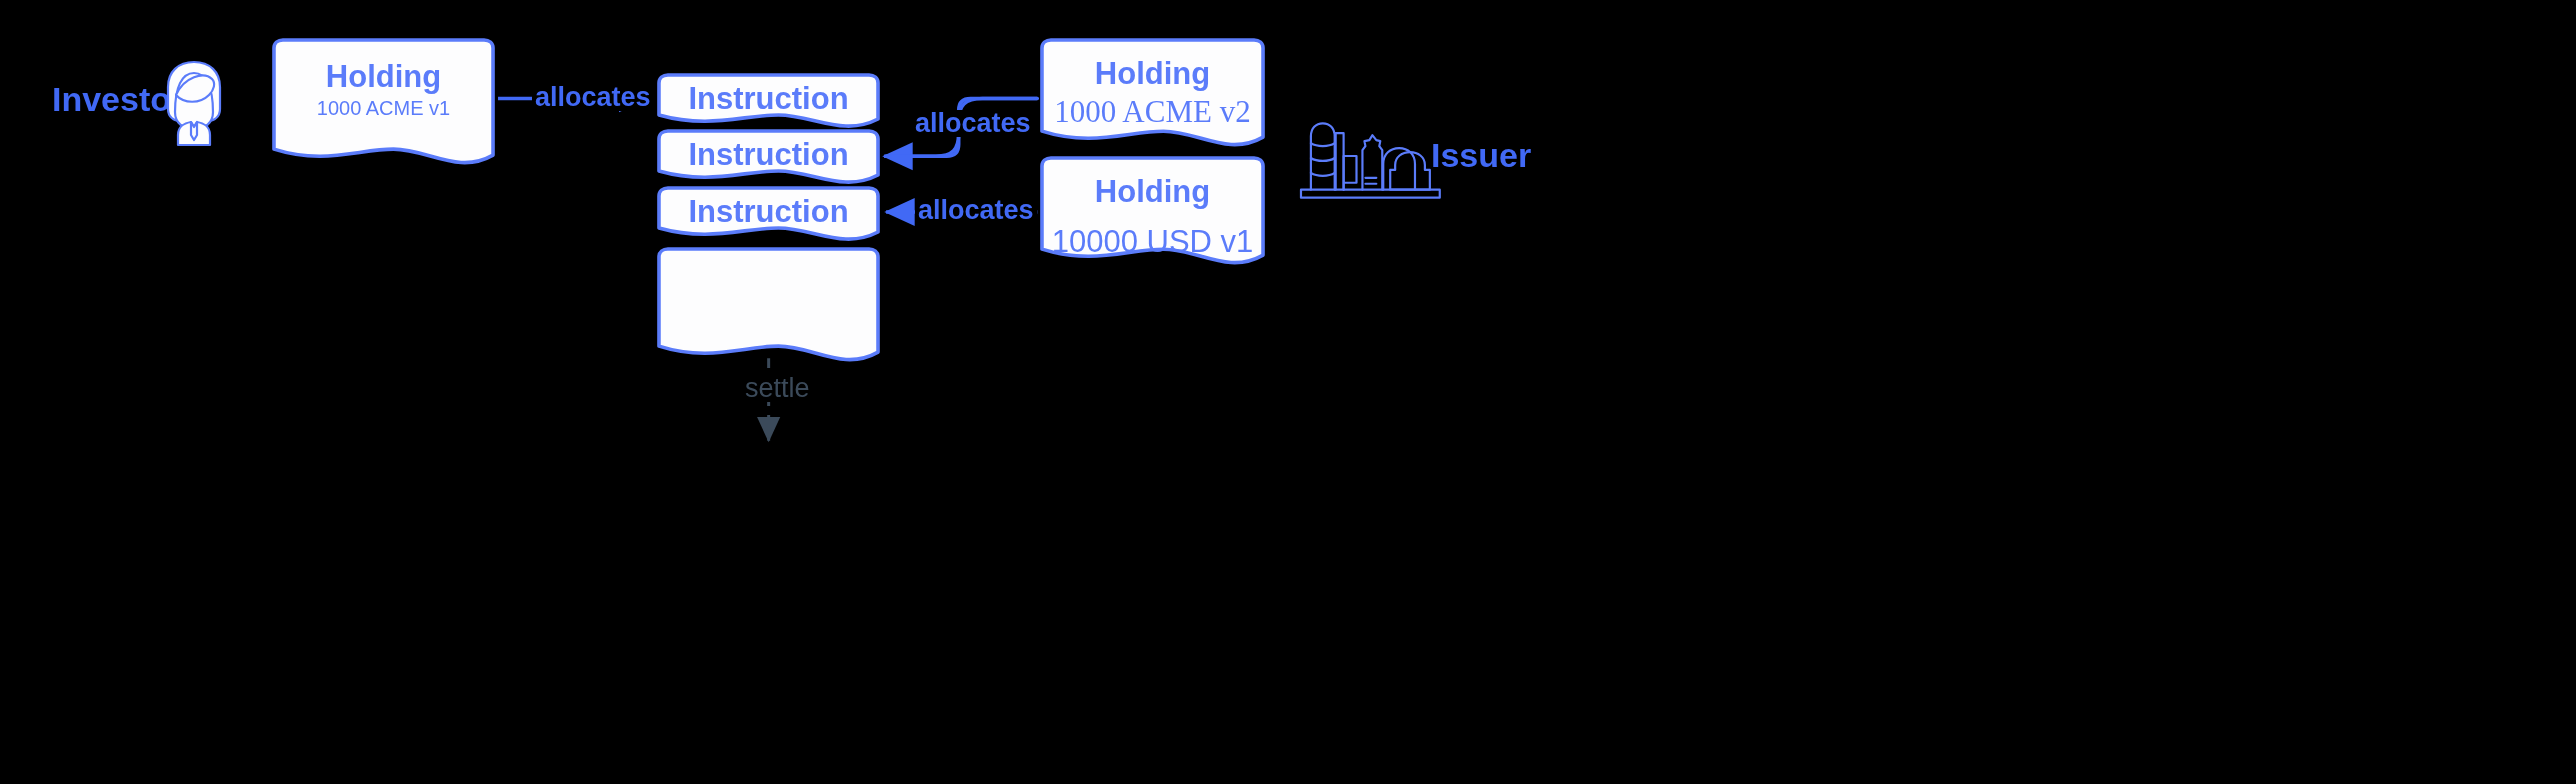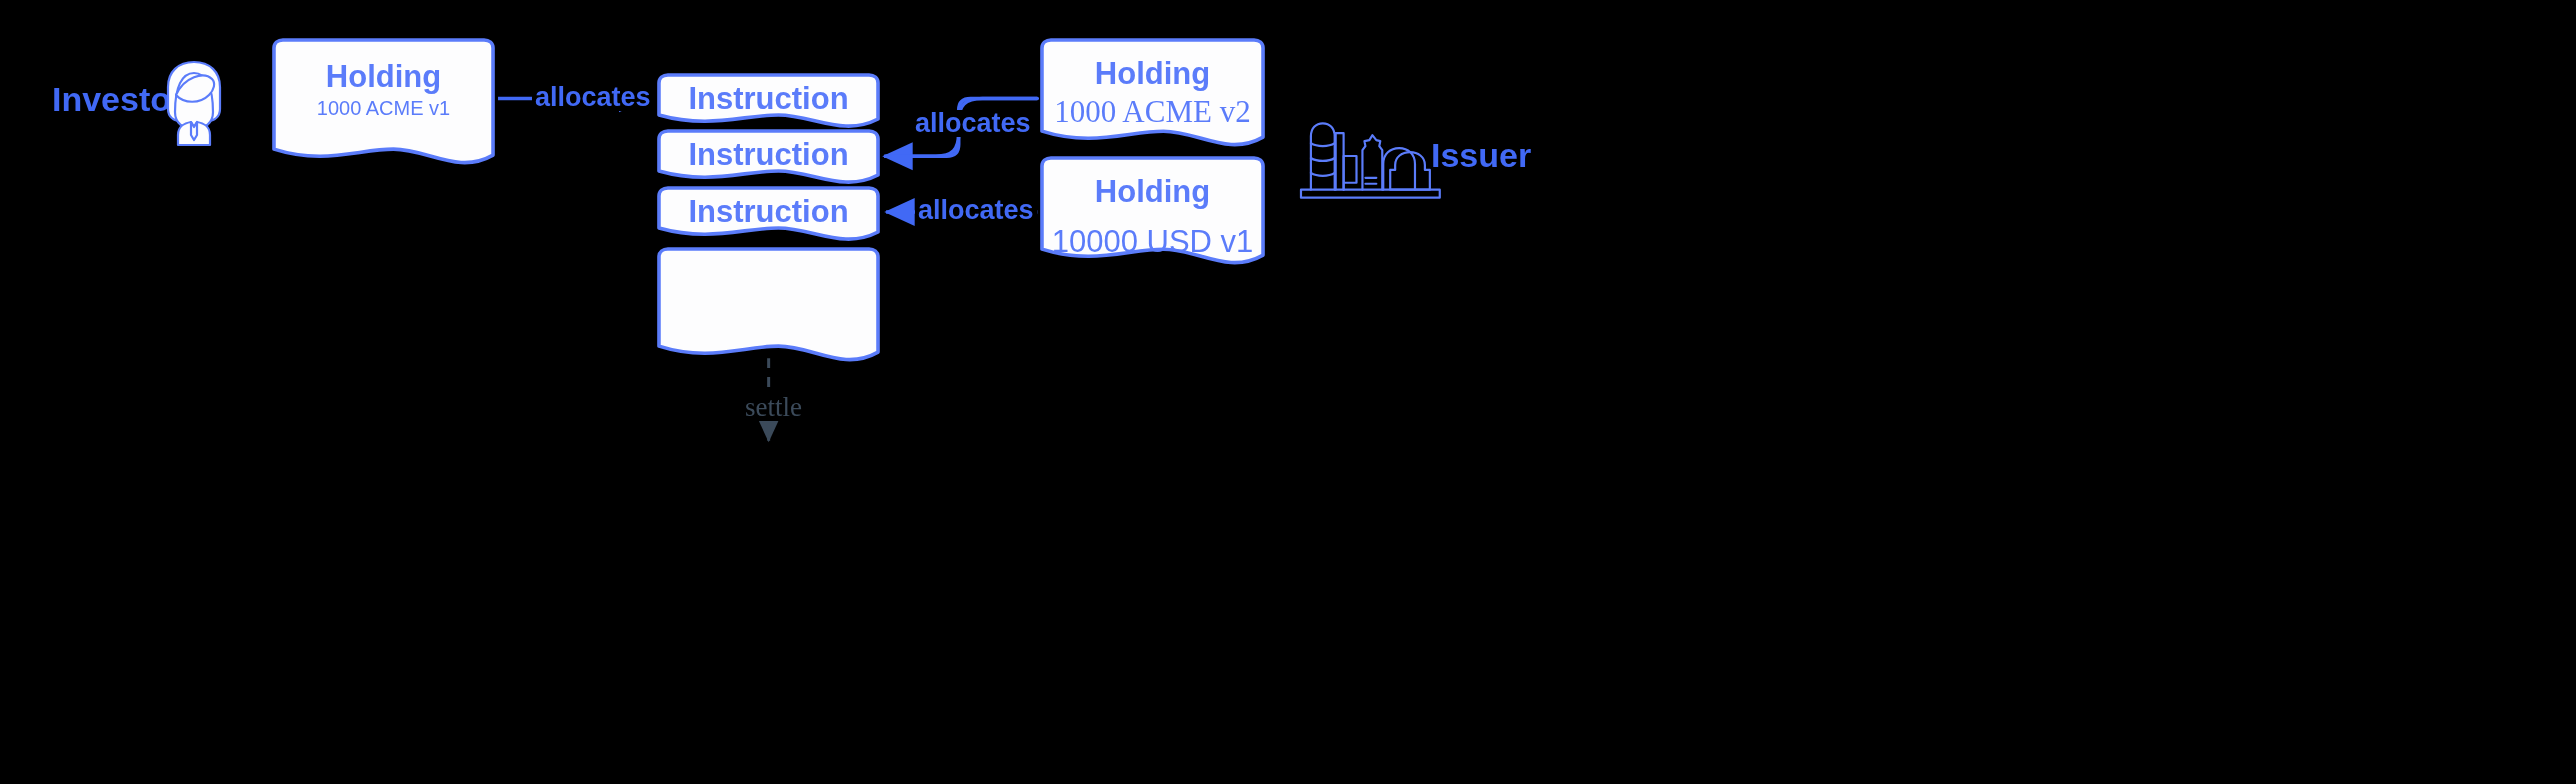--- a/index.html
+++ b/index.html
@@ -142,21 +142,21 @@
   <div class="node" style="left:654px; top:247px; width:229px; height:117px;">
     <svg class="doc-svg" width="229" height="117" viewBox="0 0 230 118" preserveAspectRatio="none">
       <path d="M5 10 C5 5 9 2 14 2 H216 C221 2 225 5 225 10 V106
                C190 126 160 100 125 100 C90 100 55 116 5 100 Z" fill="#FDFDFE" stroke="#5B7CFA" stroke-width="3.6" stroke-linejoin="round"></path>
     </svg>
   </div>
 
   <svg class="edge-svg" style="left:0; top:0;" width="2576" height="784" viewBox="0 0 2588 788">
     <path d="M772 360 V443" stroke="#3B4A5A" stroke-width="3" fill="none" stroke-dasharray="10 9" marker-end="url(#arrow-gray)"></path>
   </svg>
-  <div class="edge-label muted" style="left:742px; top:394px;font-family:Liberation Serif, serif;">settle</div>
+  <div class="edge-label muted" style="left:742px; top:375px;">settle</div>
 
   <svg class="edge-svg" style="left:0; top:0;" width="2576" height="784" viewBox="0 0 2588 788">
     <path d="M1042 99 H987 C969 99 963 106 963 122 V134 C963 150 957 157 940 157 H888" stroke="#4169F5" stroke-width="3.6" fill="none" stroke-linejoin="round" marker-end="url(#arrow-blue)"></path>
     <path d="M1042 99 H975 Q963 99 963 111 V145 Q963 157 951 157 H890" stroke="#4169F5" stroke-width="3.6" fill="none" stroke-linecap="round"></path>
   </svg>
   <div class="edge-label" style="left:912px; top:110px;">allocates</div>
 
   <svg class="edge-svg" style="left:0; top:0;" width="2576" height="784" viewBox="0 0 2588 788">
     <path d="M1042 213 H890" stroke="#4169F5" stroke-width="3.6" fill="none" marker-end="url(#arrow-blue)"></path>
   </svg>

